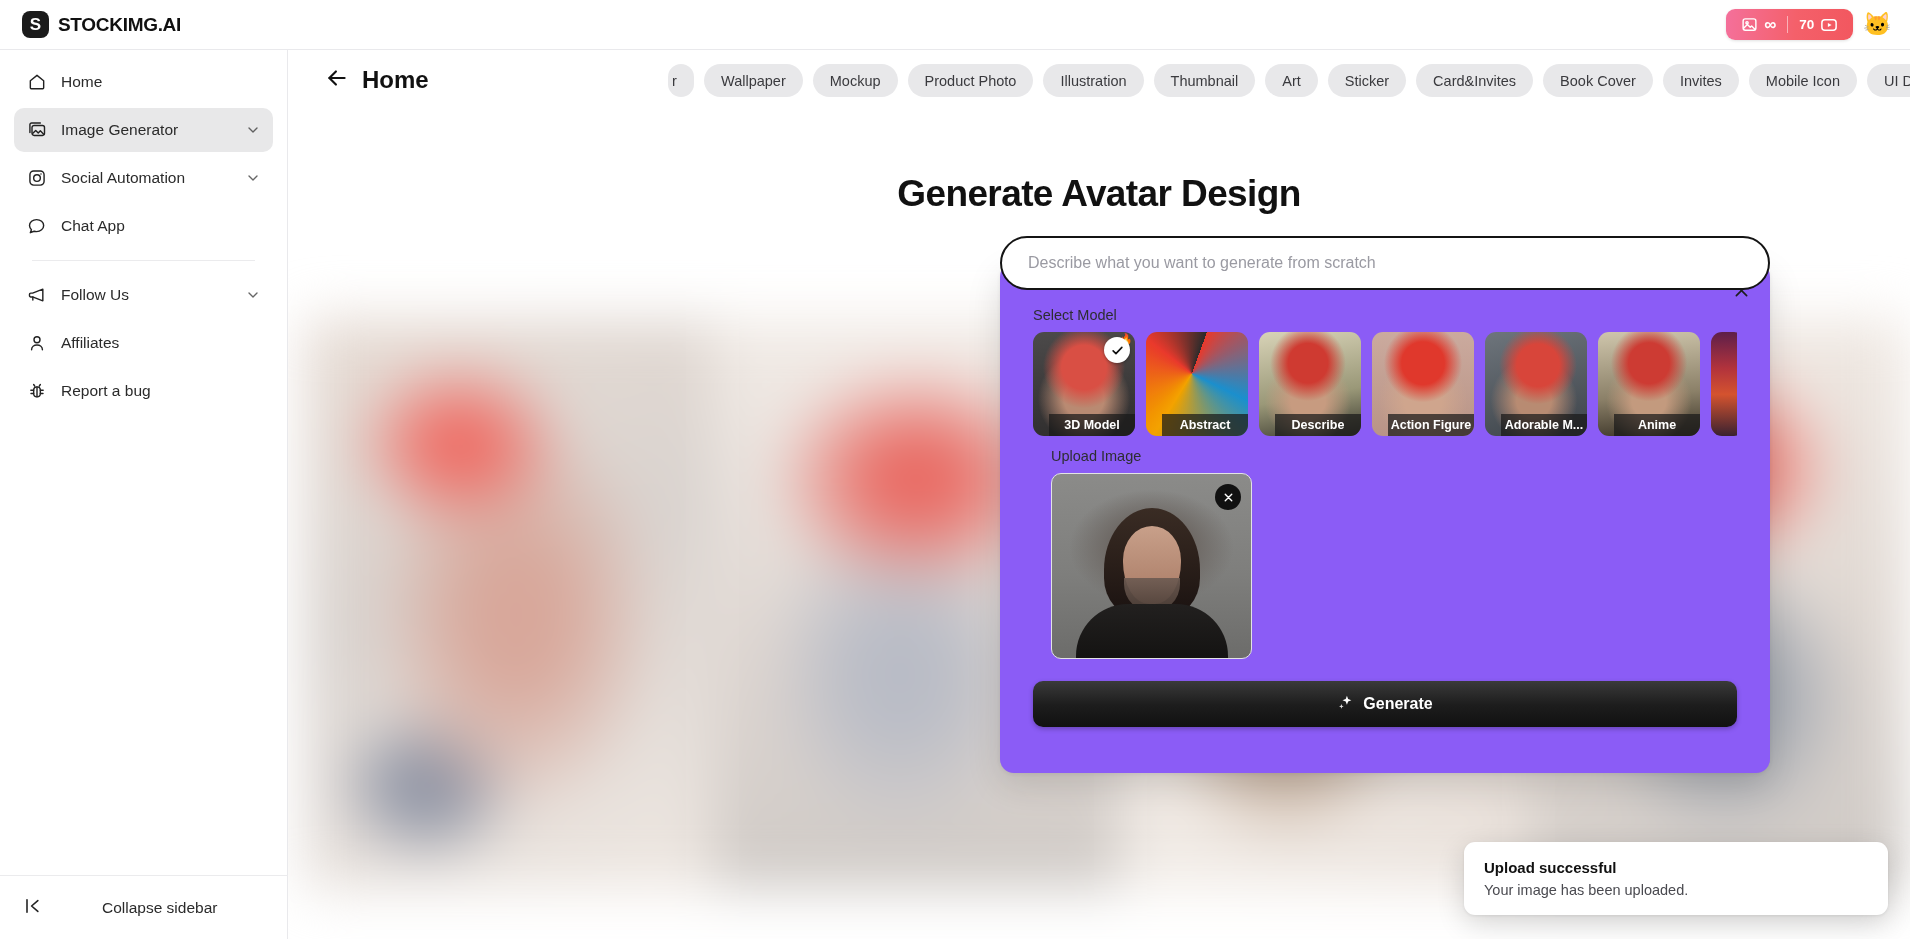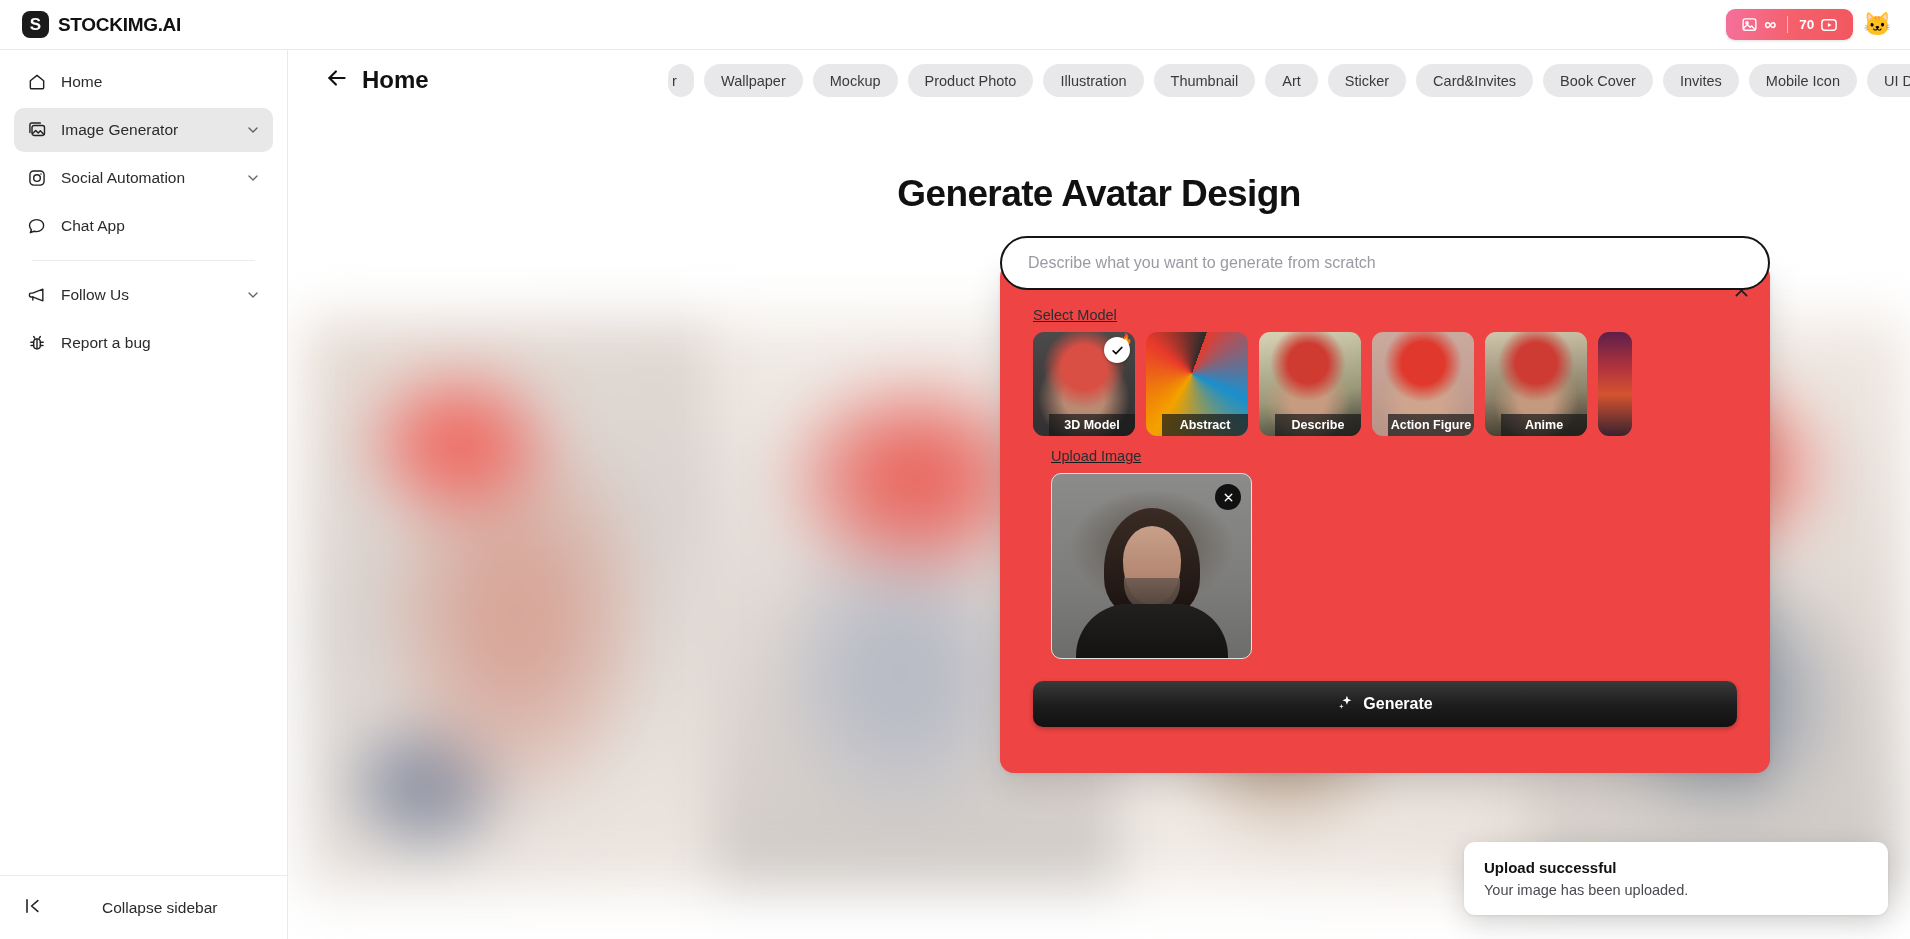--- a/index.html
+++ b/index.html
@@ -122,22 +122,22 @@
     font-size: 16px; color: #9a9aa2; position: relative; z-index: 2;
   }
   .prompt-input input {
     border: 0; outline: 0; width: 100%; font-size: 16px;
     font-family: "Liberation Sans", sans-serif; color: #a16207; background: transparent;
   }
   .prompt-input input::placeholder { color: #9a9aa2; }
 
   .panel {
     position: absolute; top: 27px; left: 0; width: 770px; min-height: 510px;
-    background: #ef4444; border-radius: 14px; box-shadow: 0 12px 34px rgba(0,0,0,.13), 0 1px 4px rgba(0,0,0,.07);
-    padding: 44px 33px 26px 33px; z-index: 1; text-decoration: underline;
+    background: #8b5cf6; border-radius: 14px; box-shadow: 0 12px 34px rgba(0,0,0,.13), 0 1px 4px rgba(0,0,0,.07);
+    padding: 44px 33px 26px 33px; z-index: 1;
   }
   .panel-close {
     position: absolute; right: 16px; top: 14px; width: 26px; height: 26px;
     display: flex; align-items: center; justify-content: center; cursor: pointer;
     color: #1d1d1d;
   }
   .sec-label { font-size: 14.5px; color: #2d2d31; margin-bottom: 9px; }
 
   .models { display: flex; gap: 11px; overflow: hidden; }
   .model-card {
@@ -326,20 +326,29 @@
           </svg>
         </span>
         <span class="lbl">Follow Us</span>
         <span class="chev">
           <svg width="16" height="16" viewBox="0 0 24 24" fill="none" stroke="#333" stroke-width="2">
             <path d="M6 9l6 6 6-6"></path>
           </svg>
         </span>
       </div>
 
+      <div class="side-item">
+        <span class="ic">
+          <svg width="20" height="20" viewBox="0 0 24 24" fill="none" stroke="#222" stroke-width="1.7">
+            <circle cx="12" cy="8" r="3.6"></circle>
+            <path d="M5.5 20c0-3.4 2.9-5.6 6.5-5.6s6.5 2.2 6.5 5.6"></path>
+          </svg>
+        </span>
+        <span class="lbl">Affiliates</span>
+      </div>
 
 
       <div class="side-item">
         <span class="ic">
           <svg width="20" height="20" viewBox="0 0 24 24" fill="none" stroke="#222" stroke-width="1.7">
             <rect x="8" y="7" width="8" height="12" rx="4"></rect>
             <path d="M9.3 6.2L8 4.2M14.7 6.2L16 4.2M8 11H4.6M16 11h3.4M8 15H4.8M16 15h3.2M12 7v12"></path>
           </svg>
         </span>
         <span class="lbl">Report a bug</span>
@@ -429,20 +438,24 @@
           <div class="model-card">
             <div class="thumb t-aca"></div>
             <div class="cap">Describe</div>
           </div>
 
           <div class="model-card">
             <div class="thumb t-act"></div>
             <div class="cap">Action Figure</div>
           </div>
 
+          <div class="model-card">
+            <div class="thumb t-ado"></div>
+            <div class="cap">Adorable M...</div>
+          </div>
 
           <div class="model-card">
             <div class="thumb t-ani"></div>
             <div class="cap">Anime</div>
           </div>
 
           <div class="model-card partial">
             <div class="thumb t-more"></div>
           </div>
         </div>

